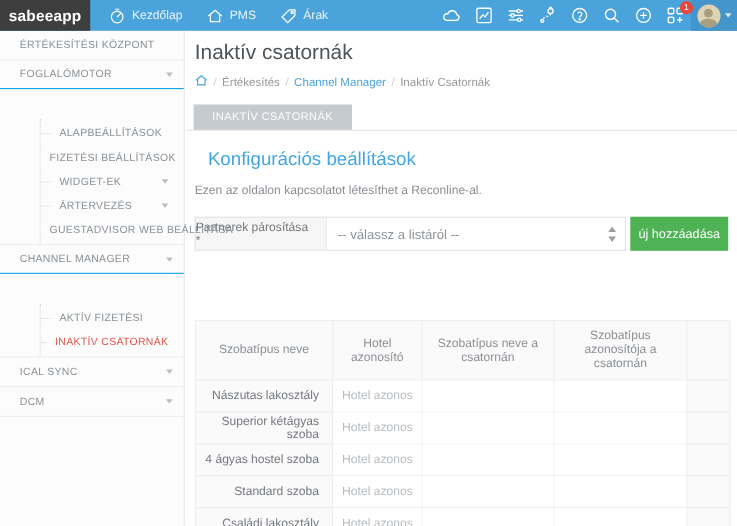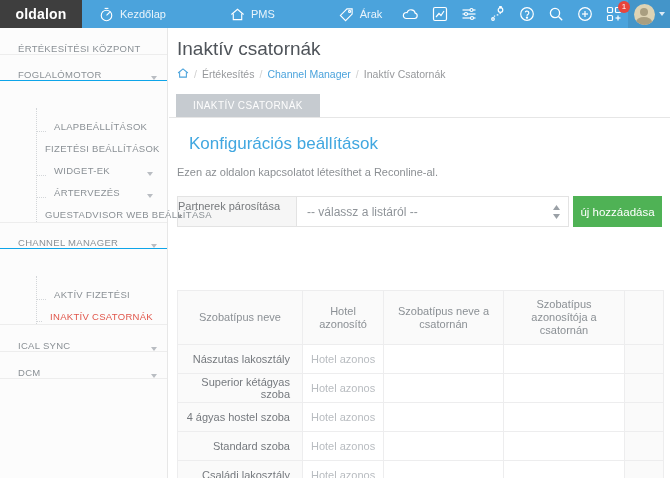--- a/index.html
+++ b/index.html
@@ -5,21 +5,21 @@
   * { box-sizing: border-box; margin: 0; padding: 0; }
   html,body { width:670px; height:478px; overflow:hidden; background:#fff;
     font-family:"Liberation Sans", sans-serif; }
 
   
   .navbar { position:absolute; top:0; left:0; width:670px; height:28px;
     background:#4ba3dc; display:flex; align-items:stretch; z-index:30; }
   .logo { width:82px; background:#3e3e3e; color:#fff; font-weight:bold;
     font-size:14px; display:flex; align-items:center; justify-content:center;
     letter-spacing:.2px; }
-  .nav-menu { display:flex; align-items:center; padding-left:6px;gap:42px; }
+  .nav-menu { display:flex; align-items:center; padding-left:6px; }
   .nav-menu-item { display:flex; align-items:center; gap:6px; color:#eaf4fb;
     font-size:11px; padding:0 11px; height:28px; cursor:pointer; }
   .nav-menu-item svg { display:block; }
   .nav-right { margin-left:auto; display:flex; align-items:center; gap:0; }
   .nav-icon { position:relative; width:29px; height:28px; display:flex;
     align-items:center; justify-content:center; cursor:pointer; }
   .badge { position:absolute; top:1px; right:-2px; min-width:12px; height:12px;
     background:#e8453c; color:#fff; border-radius:7px; font-size:8px;
     line-height:12px; text-align:center; padding:0 3px; }
   .avatar-box { width:42px; height:28px; background:#4495c9; display:flex;
@@ -30,21 +30,21 @@
     width:8px; height:8px; border-radius:50%; background:#a99e80; }
   .avatar::after { content:""; position:absolute; left:2.5px; top:13px;
     width:16px; height:10px; border-radius:50%; background:#a99e80; }
   .caret-down { width:0; height:0; border-left:3px solid transparent;
     border-right:3px solid transparent; border-top:4px solid #dceaf5; }
 
   
   .sidebar { position:absolute; top:28px; left:0; width:168px; height:450px;
     background:#fcfcfc; border-right:1px solid #e7e7e7; z-index:20; }
   .group { border-bottom:1px solid #ededed; }
-  .side-item { display:flex; align-items:flex-end; font-size:9.5px;
+  .side-item { display:flex; align-items:center; font-size:9.5px;
     letter-spacing:.3px; color:#8a9095; cursor:pointer; }
   .side-item .lbl { white-space:nowrap; }
   .side-item.lvl0 { height:26px; padding:0 10px 0 18px; }
   .side-item.lvl0.has-sub { border-bottom:1px solid #0ea5e9; }
   .side-item .caret { margin-left:auto; width:0; height:0;
     border-left:3.5px solid transparent; border-right:3.5px solid transparent;
     border-top:4px solid #b9bdc2; }
   .sub { margin-left:36px; border-left:1px dotted #d3d6d9; padding:2px 0;margin-top:27px; }
   .side-item.lvl1 { height:22px; padding-right:14px; }
   .side-item.lvl1::before { content:""; width:9px; border-top:1px dotted #d3d6d9;
@@ -97,21 +97,21 @@
   .map-table td.action { background:#fafafa; }
   .map-table input { width:100%; height:28px; border:none; outline:none;
     background:#fff; font-size:11px; color:#555; padding:0 8px;
     font-family:"Liberation Sans", sans-serif; }
   .map-table input::placeholder { color:#b8bcc0; opacity:1; }
 </style>
 </head>
 <body>
 
 <div class="navbar">
-  <div class="logo">oldalon</div>
+  <div class="logo">sabeeapp</div>
 
   <div class="nav-menu">
     <div class="nav-menu-item">
       <span>
         <svg width="15" height="15" viewBox="0 0 16 16" fill="none" stroke="#fff" stroke-width="1.2">
           <circle cx="8" cy="9" r="5.6"></circle>
             <line x1="8" y1="9" x2="11.4" y2="5.6"></line>
             <line x1="6" y1="1.5" x2="10" y2="1.5"></line>
         </svg>
         </span>

